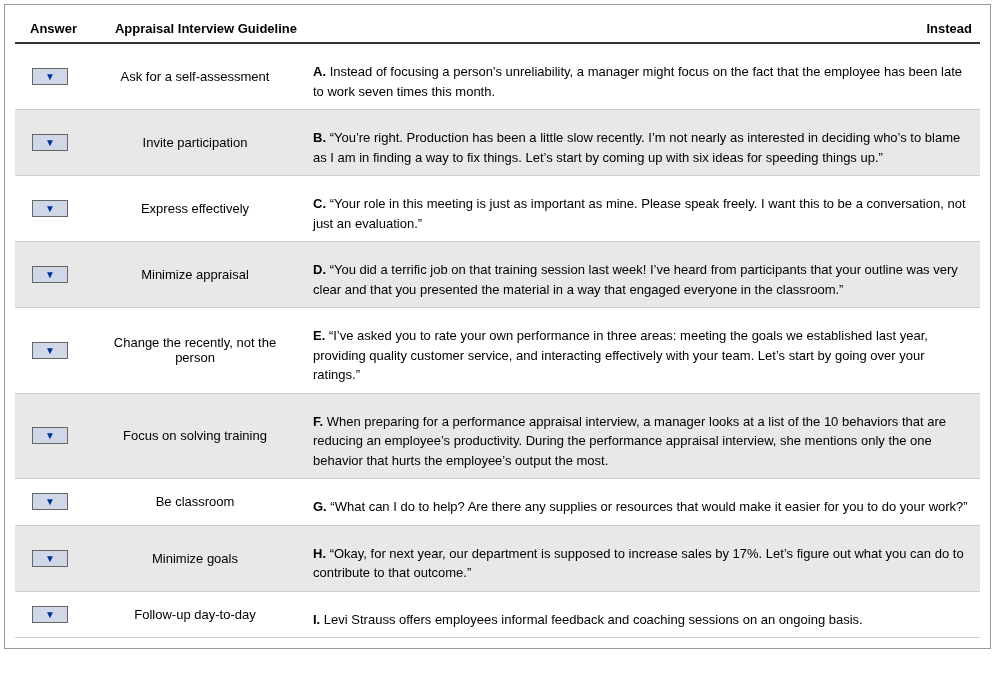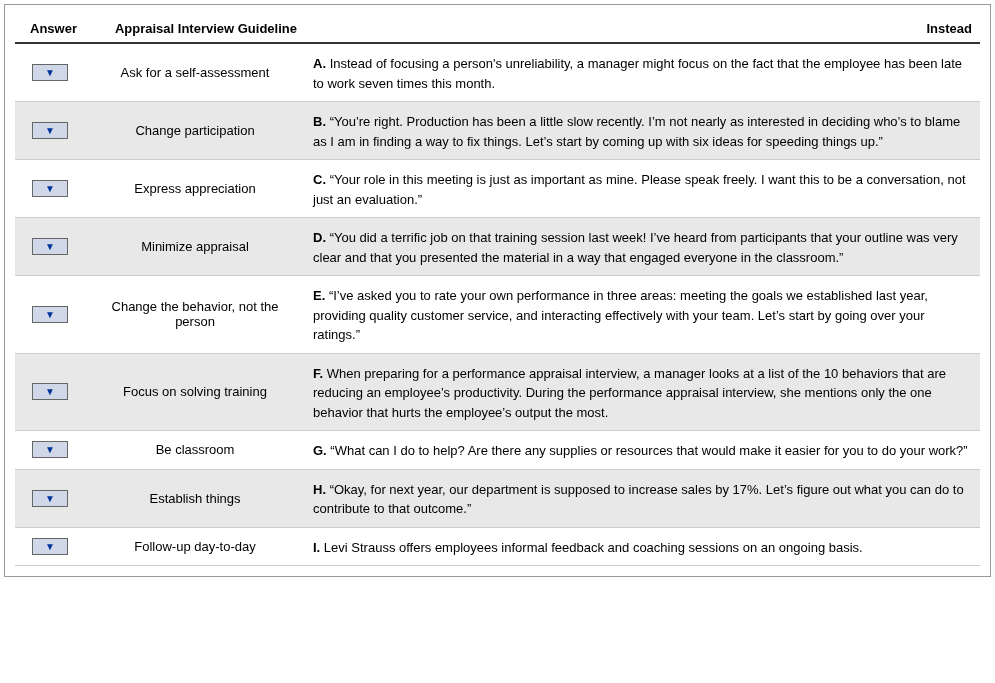--- a/index.html
+++ b/index.html
@@ -55,21 +55,21 @@
       text-align: center;
       vertical-align: middle;
     }
     td.guideline-col {
       width: 220px;
       vertical-align: middle;
       text-align: center;
     }
     td.example-col {
       vertical-align: top;
-      padding-top: 10px;
+      padding-top: 18px;
       line-height: 1.5;
     }
     .dropdown-btn {
       display: inline-flex;
       align-items: center;
       justify-content: center;
       border: 1px solid #666;
       background: #d0d8e8;
       padding: 2px 8px;
       cursor: pointer;
@@ -104,63 +104,63 @@
           <td class="answer-col"><div class="dropdown-btn">
               <span class="dropdown-arrow">▼</span>
             </div></td>
           <td class="guideline-col">Ask for a self-assessment</td>
           <td class="example-col"><span class="example-letter">A. </span>Instead of focusing a person's unreliability, a manager might focus on the fact that the employee has been late to work seven times this month.</td>
         </tr>
         <tr>
           <td class="answer-col"><div class="dropdown-btn">
               <span class="dropdown-arrow">▼</span>
             </div></td>
-          <td class="guideline-col">Change participation</td>
+          <td class="guideline-col">Invite participation</td>
           <td class="example-col"><span class="example-letter">B. </span>“You’re right. Production has been a little slow recently. I’m not nearly as interested in deciding who’s to blame as I am in finding a way to fix things. Let’s start by coming up with six ideas for speeding things up.”</td>
         </tr>
         <tr>
           <td class="answer-col"><div class="dropdown-btn">
               <span class="dropdown-arrow">▼</span>
             </div></td>
-          <td class="guideline-col">Express appreciation</td>
+          <td class="guideline-col">Express effectively</td>
           <td class="example-col"><span class="example-letter">C. </span>“Your role in this meeting is just as important as mine. Please speak freely. I want this to be a conversation, not just an evaluation.”</td>
         </tr>
         <tr>
           <td class="answer-col"><div class="dropdown-btn">
               <span class="dropdown-arrow">▼</span>
             </div></td>
           <td class="guideline-col">Minimize appraisal</td>
           <td class="example-col"><span class="example-letter">D. </span>“You did a terrific job on that training session last week! I’ve heard from participants that your outline was very clear and that you presented the material in a way that engaged everyone in the classroom.”</td>
         </tr>
         <tr>
           <td class="answer-col"><div class="dropdown-btn">
               <span class="dropdown-arrow">▼</span>
             </div></td>
-          <td class="guideline-col">Change the behavior, not the person</td>
+          <td class="guideline-col">Change the recently, not the person</td>
           <td class="example-col"><span class="example-letter">E. </span>“I’ve asked you to rate your own performance in three areas: meeting the goals we established last year, providing quality customer service, and interacting effectively with your team. Let’s start by going over your ratings.”</td>
         </tr>
         <tr>
           <td class="answer-col"><div class="dropdown-btn">
               <span class="dropdown-arrow">▼</span>
             </div></td>
           <td class="guideline-col">Focus on solving training</td>
           <td class="example-col"><span class="example-letter">F. </span>When preparing for a performance appraisal interview, a manager looks at a list of the 10 behaviors that are reducing an employee’s productivity. During the performance appraisal interview, she mentions only the one behavior that hurts the employee’s output the most.</td>
         </tr>
         <tr>
           <td class="answer-col"><div class="dropdown-btn">
               <span class="dropdown-arrow">▼</span>
             </div></td>
           <td class="guideline-col">Be classroom</td>
           <td class="example-col"><span class="example-letter">G. </span>“What can I do to help? Are there any supplies or resources that would make it easier for you to do your work?”</td>
         </tr>
         <tr>
           <td class="answer-col"><div class="dropdown-btn">
               <span class="dropdown-arrow">▼</span>
             </div></td>
-          <td class="guideline-col">Establish things</td>
+          <td class="guideline-col">Minimize goals</td>
           <td class="example-col"><span class="example-letter">H. </span>“Okay, for next year, our department is supposed to increase sales by 17%. Let’s figure out what you can do to contribute to that outcome.”</td>
         </tr>
         <tr>
           <td class="answer-col"><div class="dropdown-btn">
               <span class="dropdown-arrow">▼</span>
             </div></td>
           <td class="guideline-col">Follow-up day-to-day</td>
           <td class="example-col"><span class="example-letter">I. </span>Levi Strauss offers employees informal feedback and coaching sessions on an ongoing basis.</td>
         </tr>
       </tbody>

